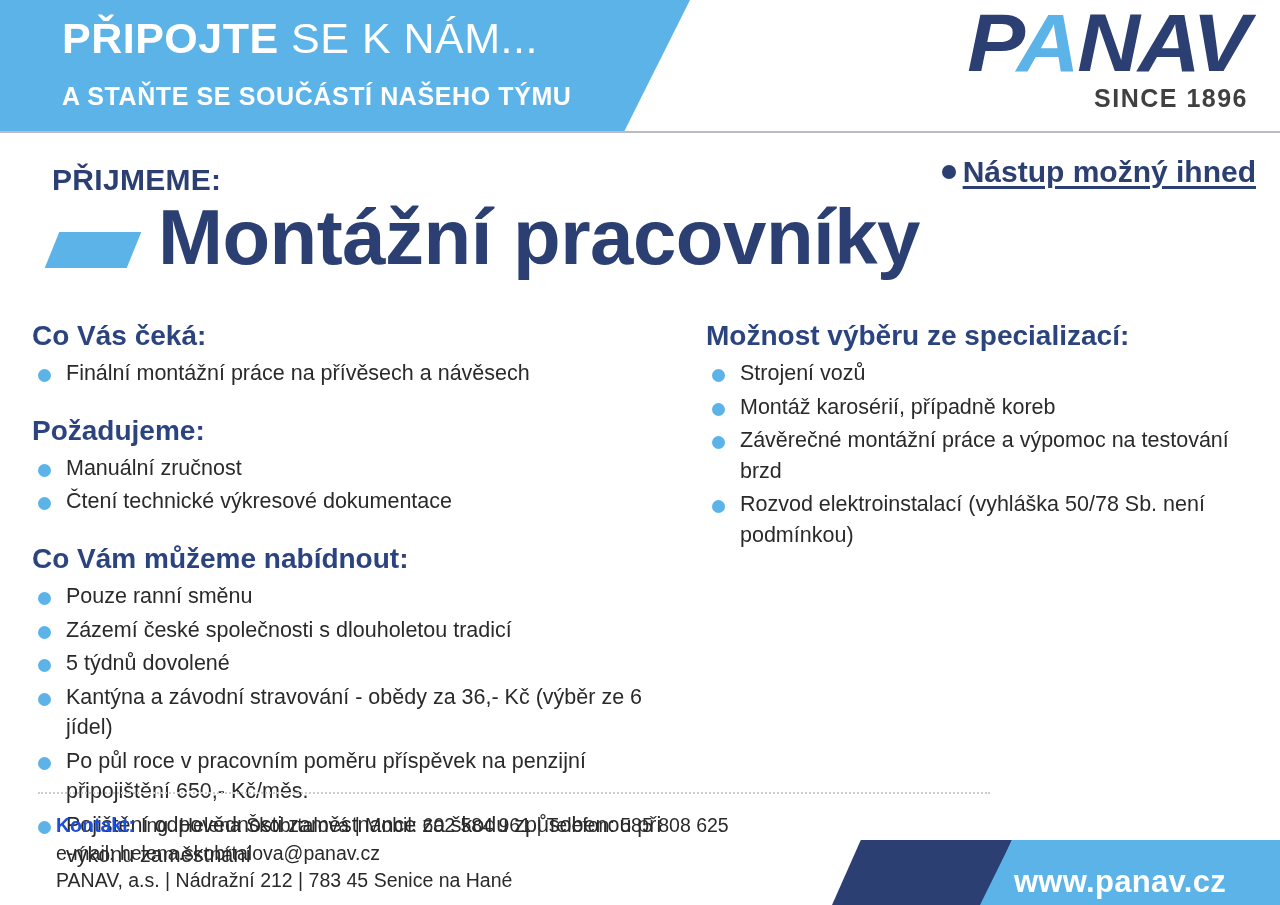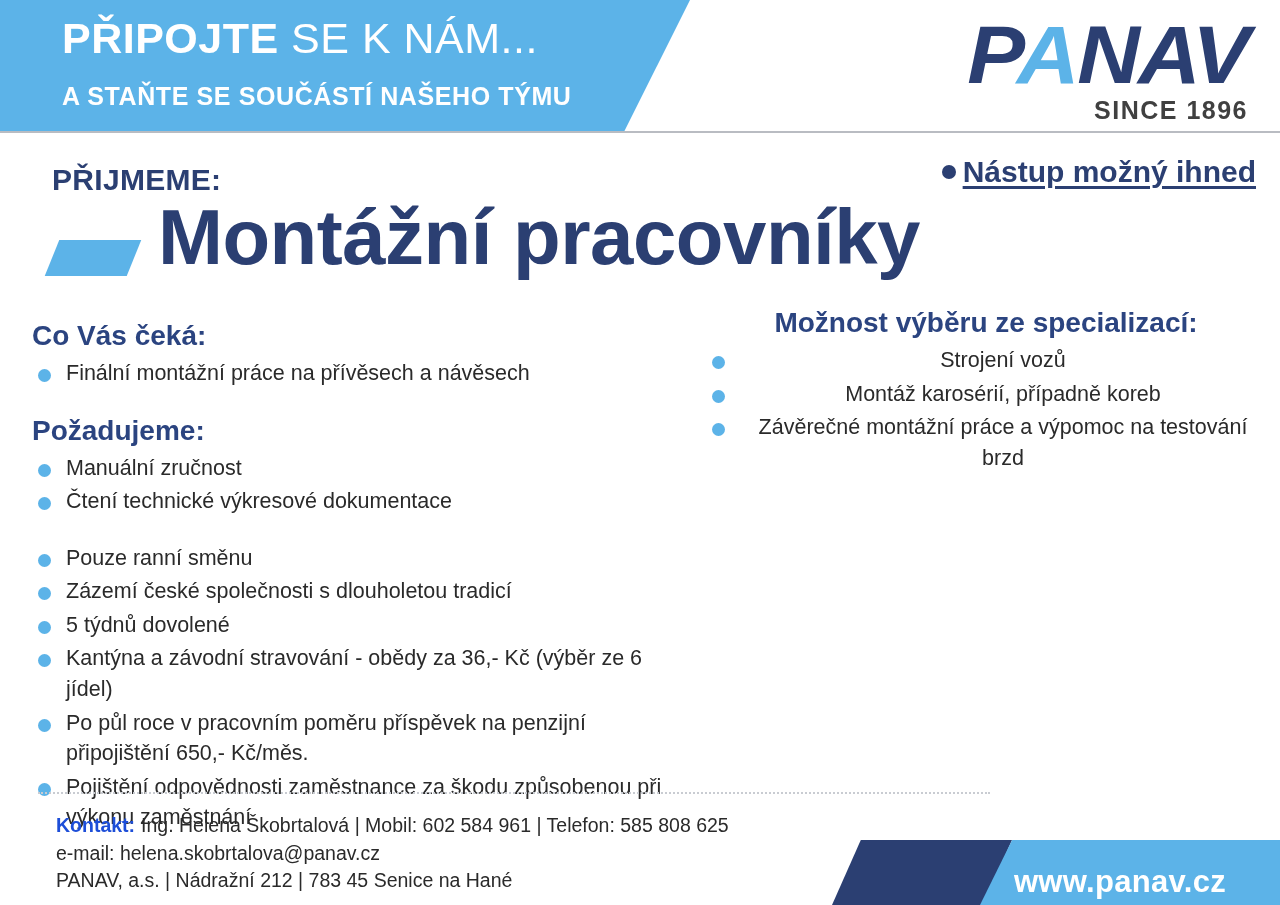--- a/index.html
+++ b/index.html
@@ -60,21 +60,21 @@
     font-size: 25px;
     font-weight: bold;
     letter-spacing: 0.6px;
     white-space: nowrap;
     line-height: 1;
   }
 
   
   .logo {
     position: absolute;
-    right: 32px; top: 16px;
+    right: 32px; top: 4px;
     width: 420px;
     text-align: right;
   }
   .logo-word {
     font-size: 82px;
     font-weight: bold;
     font-style: italic;
     letter-spacing: -2px;
     line-height: 0.95;
     color: #2b3f72;
@@ -120,21 +120,21 @@
     font-size: 30px;
     font-weight: bold;
     color: #2b3f72;
     text-decoration: underline;
     text-underline-offset: 4px;
   }
   .job-row {
     position: absolute;
     left: 52px; top: 198px;
     display: flex;
-    align-items: flex-end;
+    align-items: flex-start;
     white-space: nowrap;
   }
   .job-marker {
     width: 82px;
     height: 36px;
     background: #5cb3e8;
     transform: skewX(-22deg);
     margin-right: 24px;
     margin-top: 34px;
     flex: none;
@@ -148,23 +148,22 @@
   }
 
   
   .col-left {
     position: absolute;
     left: 32px; top: 320px;
     width: 660px;
   }
   .col-right {
     position: absolute;
-    left: 706px; top: 307px;
+    left: 706px; top: 320px;
     width: 560px;
-    text-align: center;
   }
   .sec-head {
     font-size: 28px;
     font-weight: bold;
     color: #2b4480;
     margin: 0 0 6px 0;
     line-height: 1.15;
     white-space: nowrap;
   }
   .sec-block { margin-bottom: 26px; }
@@ -298,20 +297,21 @@
             <span class="cont">Manuální zručnost</span>
           </li>
         <li>
             <span class="dot"></span>
             <span class="cont">Čtení technické výkresové dokumentace</span>
           </li>
       </ul>
     </div>
 
     <div class="sec-block">
+      <h2 class="sec-head">Co Vám můžeme nabídnout:</h2>
       <ul class="blist">
         <li>
             <span class="dot"></span>
             <span class="cont">Pouze ranní směnu</span>
           </li>
         <li>
             <span class="dot"></span>
             <span class="cont">Zázemí české společnosti s dlouholetou tradicí</span>
           </li>
         <li>
@@ -344,20 +344,25 @@
           </li>
         <li>
             <span class="dot"></span>
             <span class="cont">Montáž karosérií, případně koreb</span>
           </li>
         <li>
             <span class="dot"></span>
             <span class="cont">Závěrečné montážní práce a výpomoc
 na testování brzd</span>
           </li>
+        <li>
+            <span class="dot"></span>
+            <span class="cont">Rozvod elektroinstalací
+(vyhláška 50/78 Sb. není podmínkou)</span>
+          </li>
       </ul>
     </div>
   </div>
 
   <div class="divider"></div>
 
   <div class="contact">
     <div>
       <span class="lbl">Kontakt:</span><span>Ing. Helena Škobrtalová | Mobil: 602 584 961 | Telefon: 585 808 625</span>
     </div>

